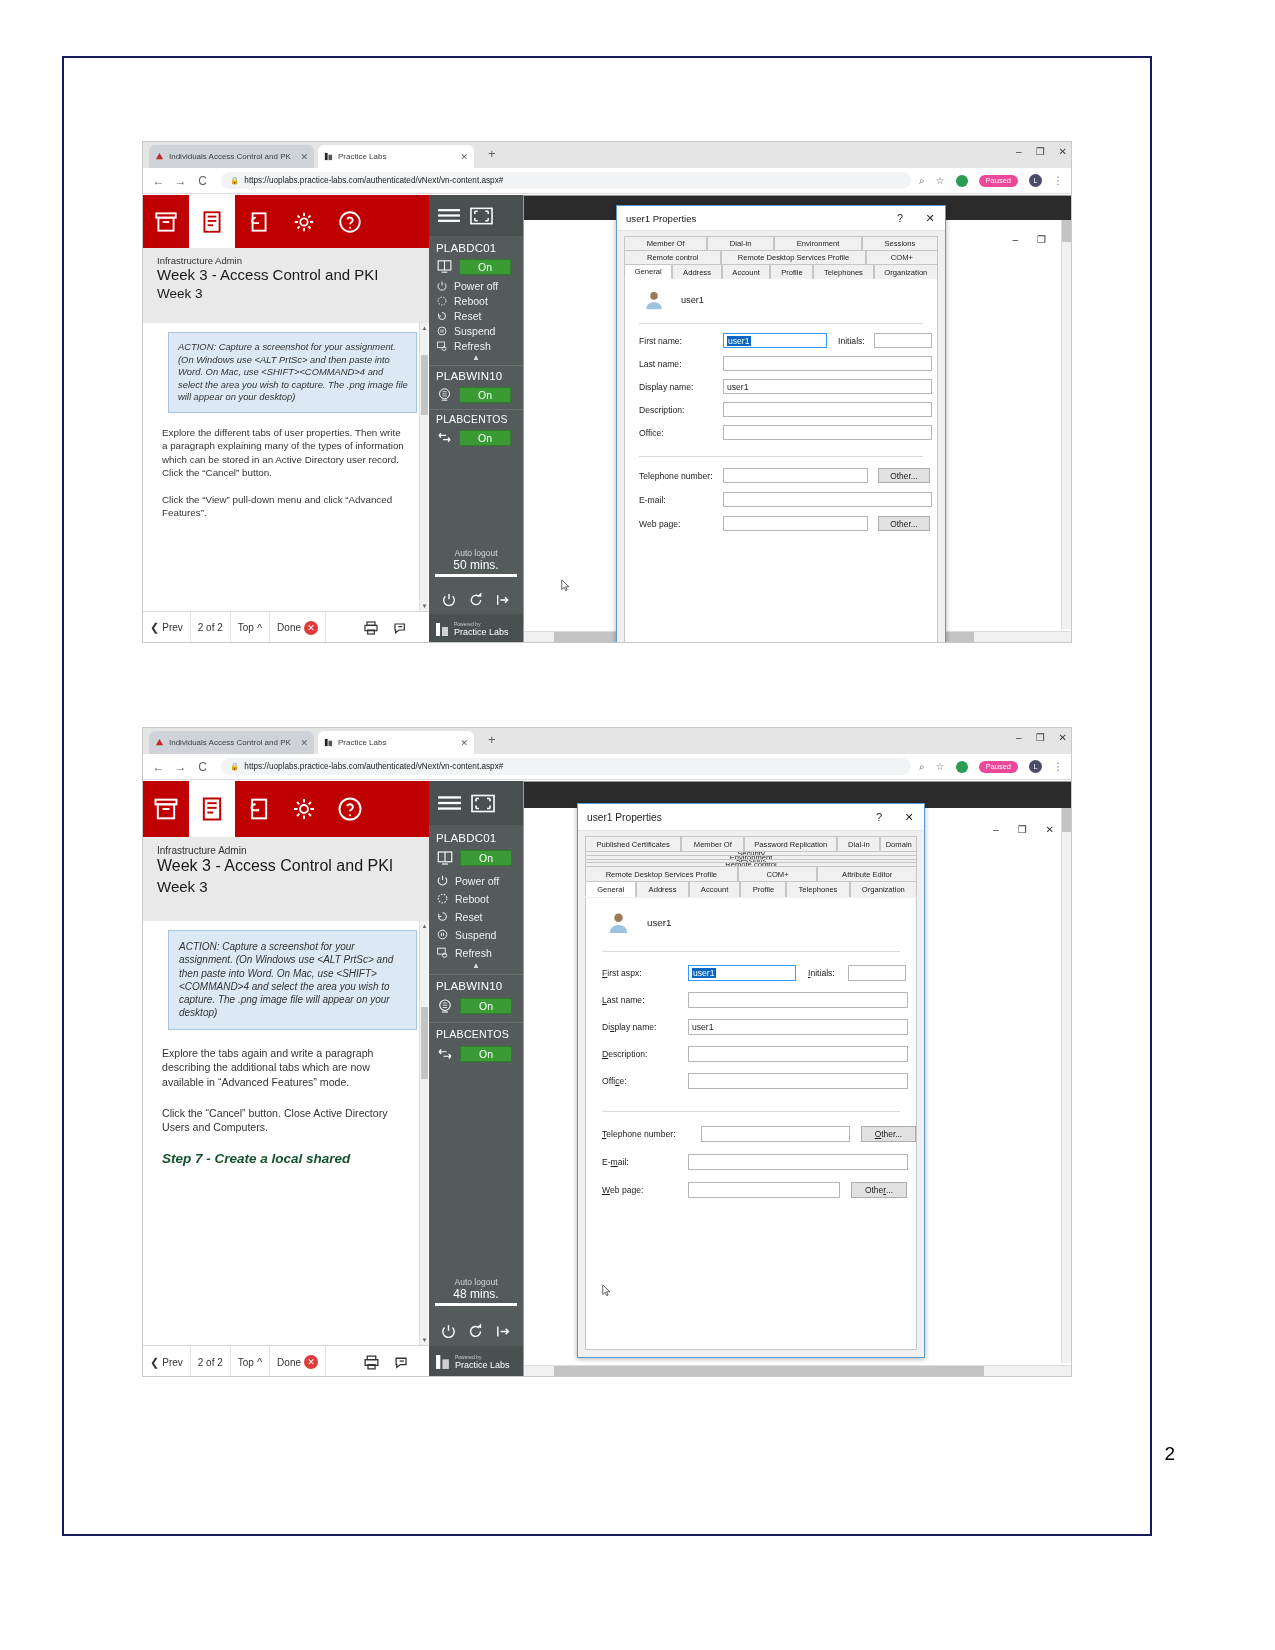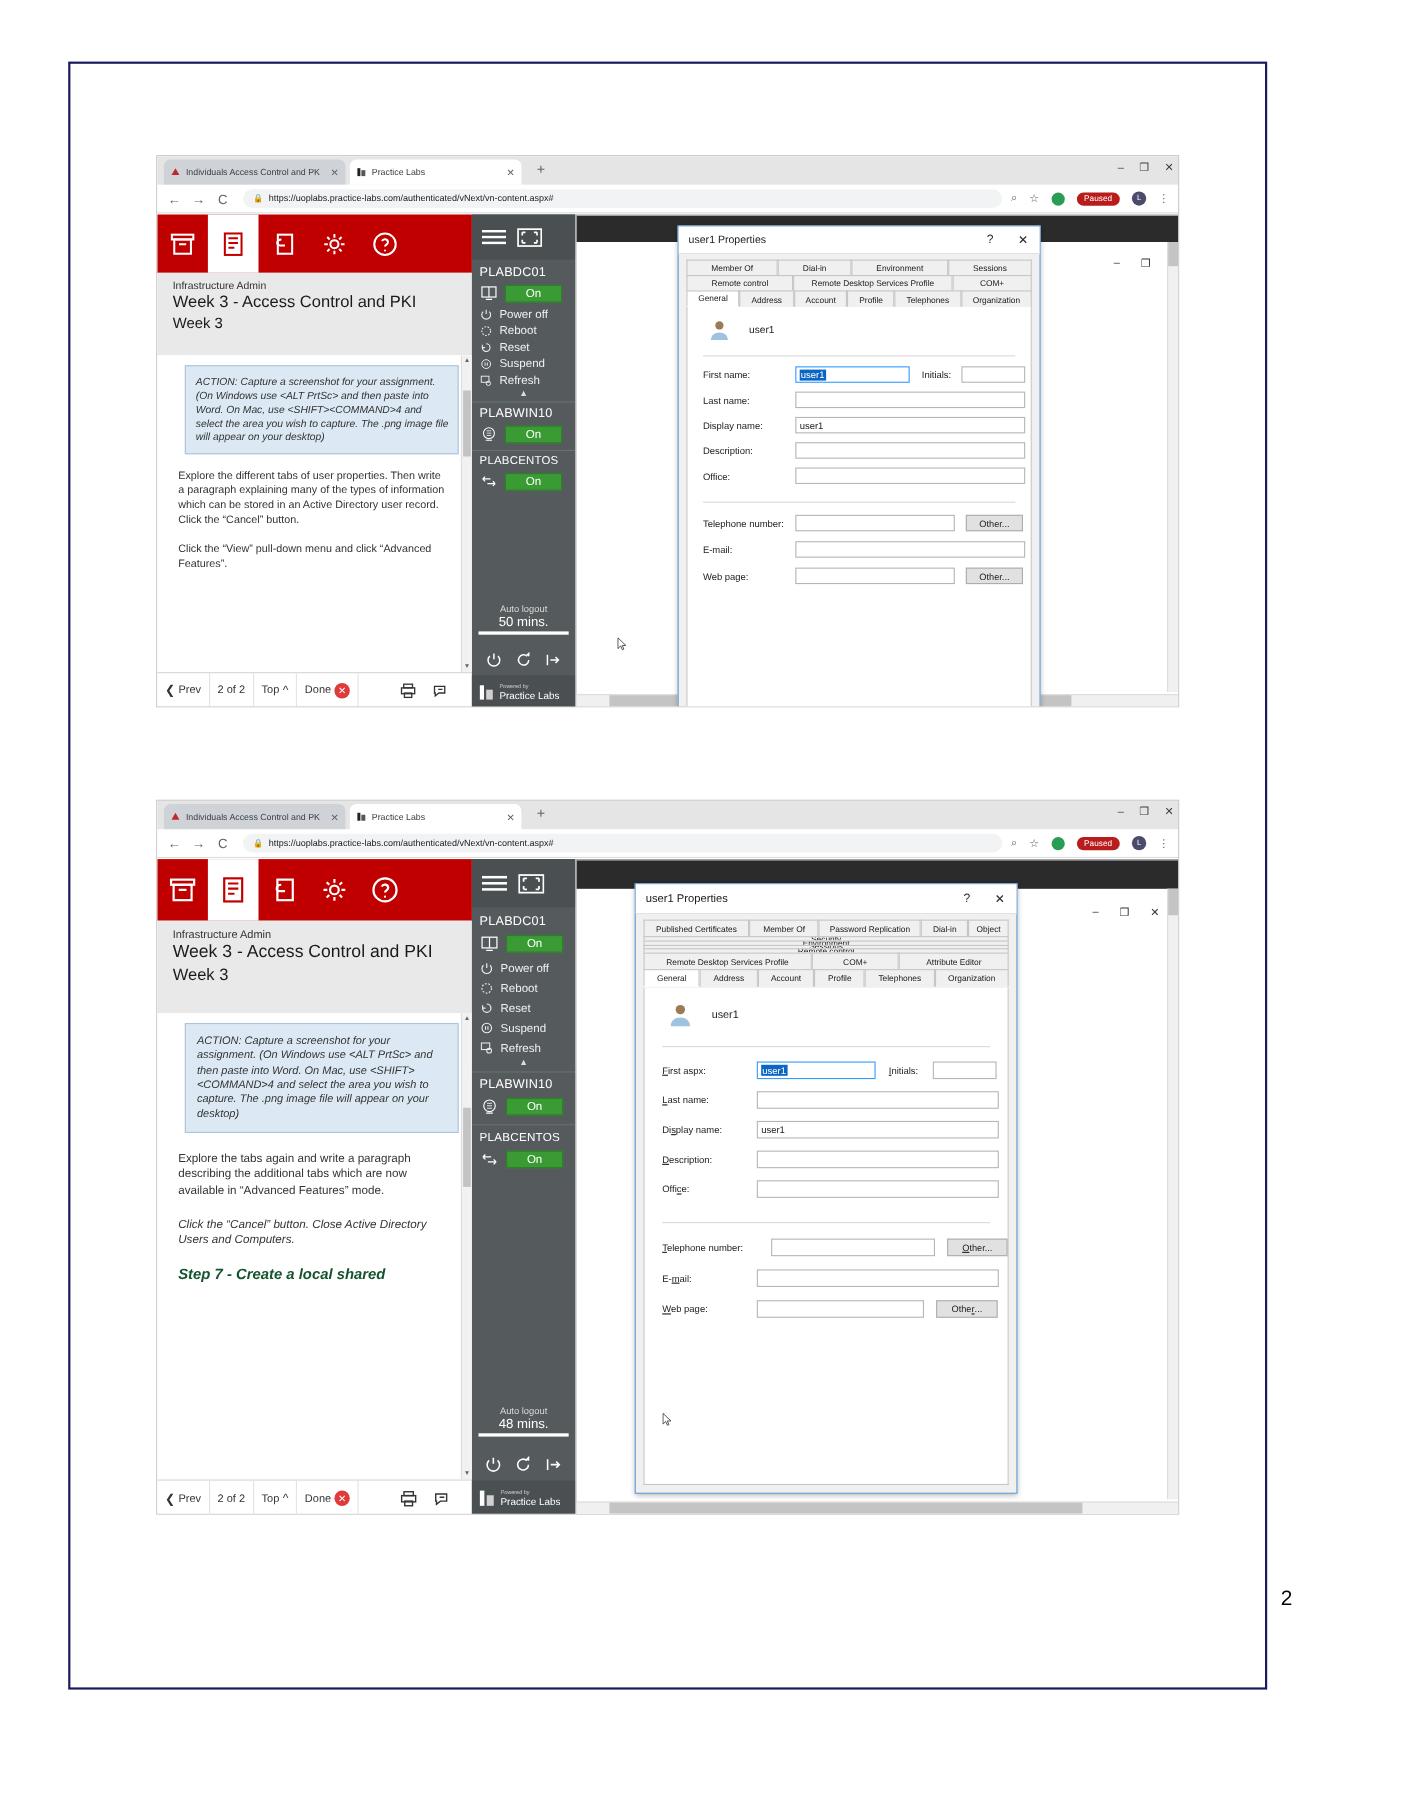--- a/index.html
+++ b/index.html
@@ -65,21 +65,21 @@
     display:flex; align-items:center; gap:5px;
     padding:0 9px; font-size:8.2px; color:#202124;
     margin-right:8px; max-width:700px;
   }
   .urlbox .lock{ font-size:7.5px; }
   .omni-right{
     display:flex; align-items:center; gap:11px; margin-left:auto; margin-right:8px;
     font-size:10px; color:#5f6368;
   }
   .pausedpill{
-    background:#b91c1c; color:#fff; border-radius:9px;
+    background:#ec4899; color:#fff; border-radius:9px;
     font-size:7.5px; padding:1.5px 7px;
   }
   .avatar-dot{
     width:13px;height:13px;border-radius:50%;background:#4b4b6b;color:#fff;
     font-size:7px;display:flex;align-items:center;justify-content:center;
   }
   .ext-dot{
     width:12px;height:12px;border-radius:50%;background:#2a9d54;
   }
 
@@ -682,21 +682,21 @@
 
   <div class="lp-head" style="left:0; top:109px; width:286px; height:84px; padding:8px 14px;">
     <div class="sub" style="font-size:10px;">Infrastructure Admin</div>
     <div class="ttl" style="font-size:16px;">Week 3 - Access Control and PKI</div>
     <div class="wk" style="font-size:15px;">Week 3</div>
   </div>
 
   <div class="lp-body" style="left:0; top:193px; width:286px; height:424px;">
     <div class="actionbox" style="margin:9px 12px 0 25px; padding:9px 9px 9px 10px; font-size:10px;">ACTION: Capture a screenshot for your assignment. (On Windows use &lt;ALT PrtSc&gt; and then paste into Word. On Mac, use &lt;SHIFT&gt;&lt;COMMAND&gt;4 and select the area you wish to capture. The .png image file will appear on your desktop)</div>
     <div class="para" style="margin:16px 24px 0 19px; font-size:10.6px;">Explore the tabs again and write a paragraph describing the additional tabs which are now available in “Advanced Features” mode.</div>
-    <div class="para" style="margin:16px 24px 0 19px; font-size:10.6px;font-style:italic;">Click the “Cancel” button. Close Active Directory Users and Computers.</div>
+    <div class="para" style="margin:16px 24px 0 19px; font-size:10.6px;">Click the “Cancel” button. Close Active Directory Users and Computers.</div>
     <div class="steph" style="margin:16px 24px 0 19px; font-size:13.5px;">Step 7 - Create a local shared</div>
     <div class="lp-scroll" style="right:1px;">
       <div class="arr" style="top:2px;">▲</div>
       <div class="thumb" style="top:86px; height:72px;"></div>
       <div class="arr" style="bottom:2px;">▼</div>
     </div>
   </div>
 
   <div class="navbar" style="left:0; top:617px; width:286px; height:33px;">
     <div class="seg">
@@ -901,21 +901,21 @@
         <span>✕</span>
       </span>
     </div>
 
     <div class="tabrows" style="top:32px;">
       <div class="tabrow" style="height:15px;">
         <div class="tab" style="flex:0 0 29%;">Published Certificates</div>
         <div class="tab" style="flex:0 0 19%;">Member Of</div>
         <div class="tab" style="flex:0 0 28%;">Password Replication</div>
         <div class="tab" style="flex:0 0 13%;">Dial-in</div>
-        <div class="tab">Object</div>
+        <div class="tab">Domain</div>
       </div>
       <div class="tabrow" style="height:15px;flex-direction:column;">
         <div class="tab">Security</div>
         <div class="tab">Environment</div>
         <div class="tab">Sessions</div>
         <div class="tab">Remote control</div>
       </div>
       <div class="tabrow" style="height:15px;">
         <div class="tab" style="flex:0 0 46%;">Remote Desktop Services Profile</div>
         <div class="tab" style="flex:0 0 24%;">COM+</div>

